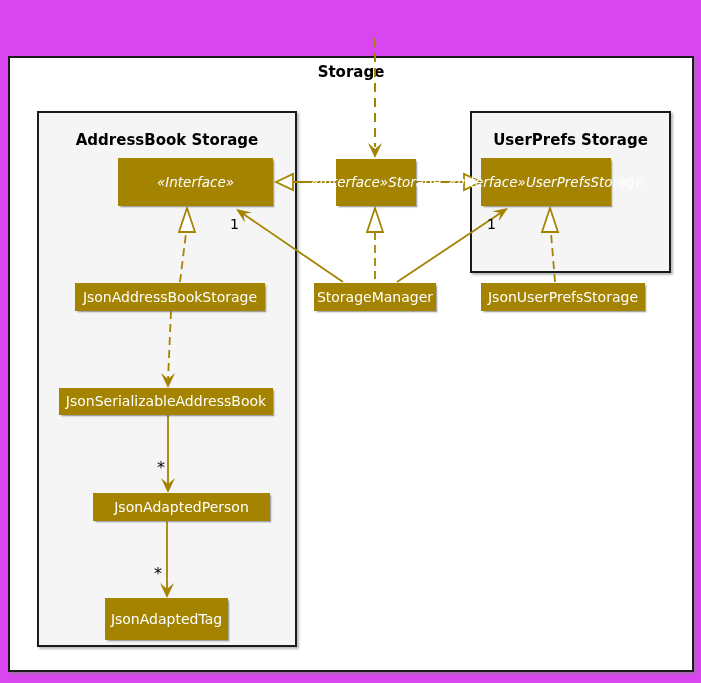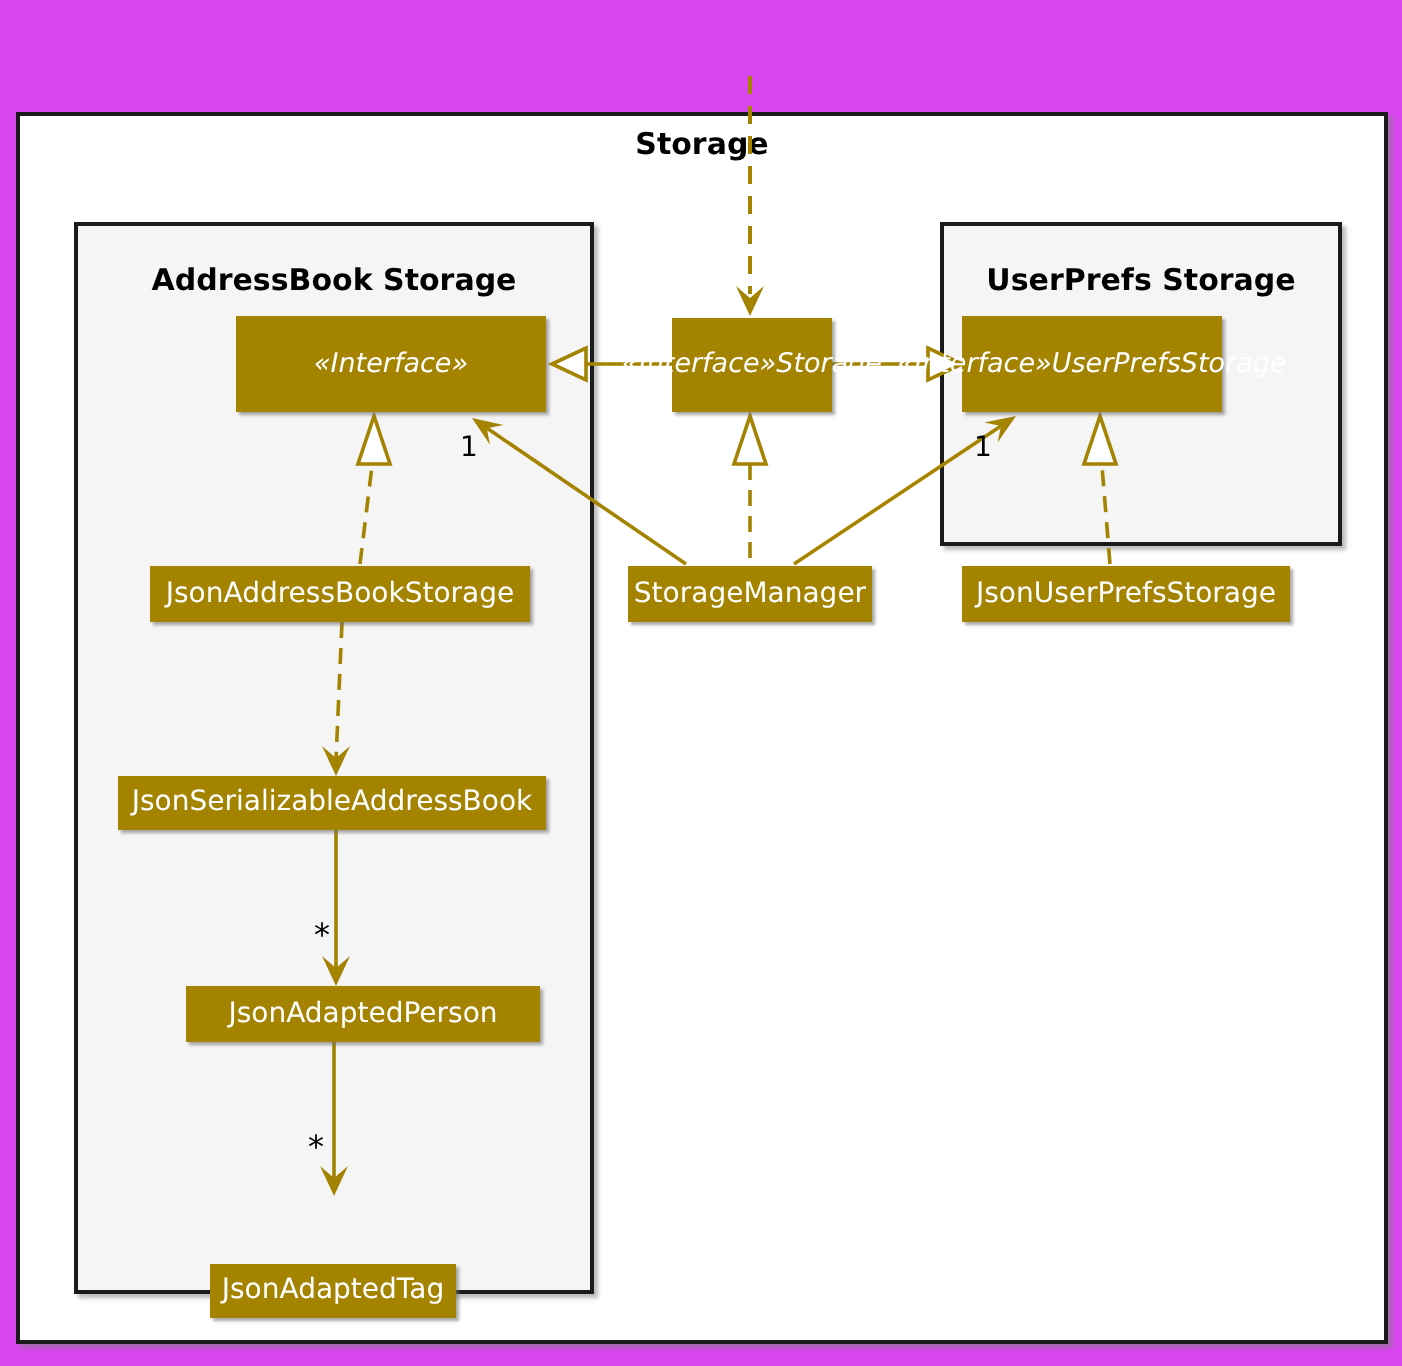--- a/index.html
+++ b/index.html
@@ -34,21 +34,21 @@
   }
   .iface { font-style:italic; font-size:13.5px; }
   .n-abs-iface     { left:118px; top:158px; width:155px; height:48px; }
   .n-storage-iface { left:336px; top:159px; width:80px;  height:47px; }
   .n-ups-iface     { left:481px; top:158px; width:130px; height:48px; }
   .n-json-abs      { left:75px;  top:283px; width:190px; height:28px; }
   .n-sm            { left:314px; top:283px; width:122px; height:28px; }
   .n-json-ups      { left:481px; top:283px; width:164px; height:28px; }
   .n-json-ser      { left:59px;  top:388px; width:214px; height:27px; }
   .n-json-person   { left:93px;  top:493px; width:177px; height:28px; }
-  .n-json-tag      { left:105px; top:632px; width:123px; height:27px; }
+  .n-json-tag      { left:105px; top:598px; width:123px; height:42px; }
   .mult {
     position:absolute; color:#000000; font-size:14px; line-height:14px;
   }
   .m-abs    { left:230px; top:217px; }
   .m-ups    { left:487px; top:217px; }
   .m-person { left:157px; top:461px; font-size:16px; }
   .m-tag    { left:154px; top:567px; font-size:16px; }
 </style>
 </head>
 <body>

